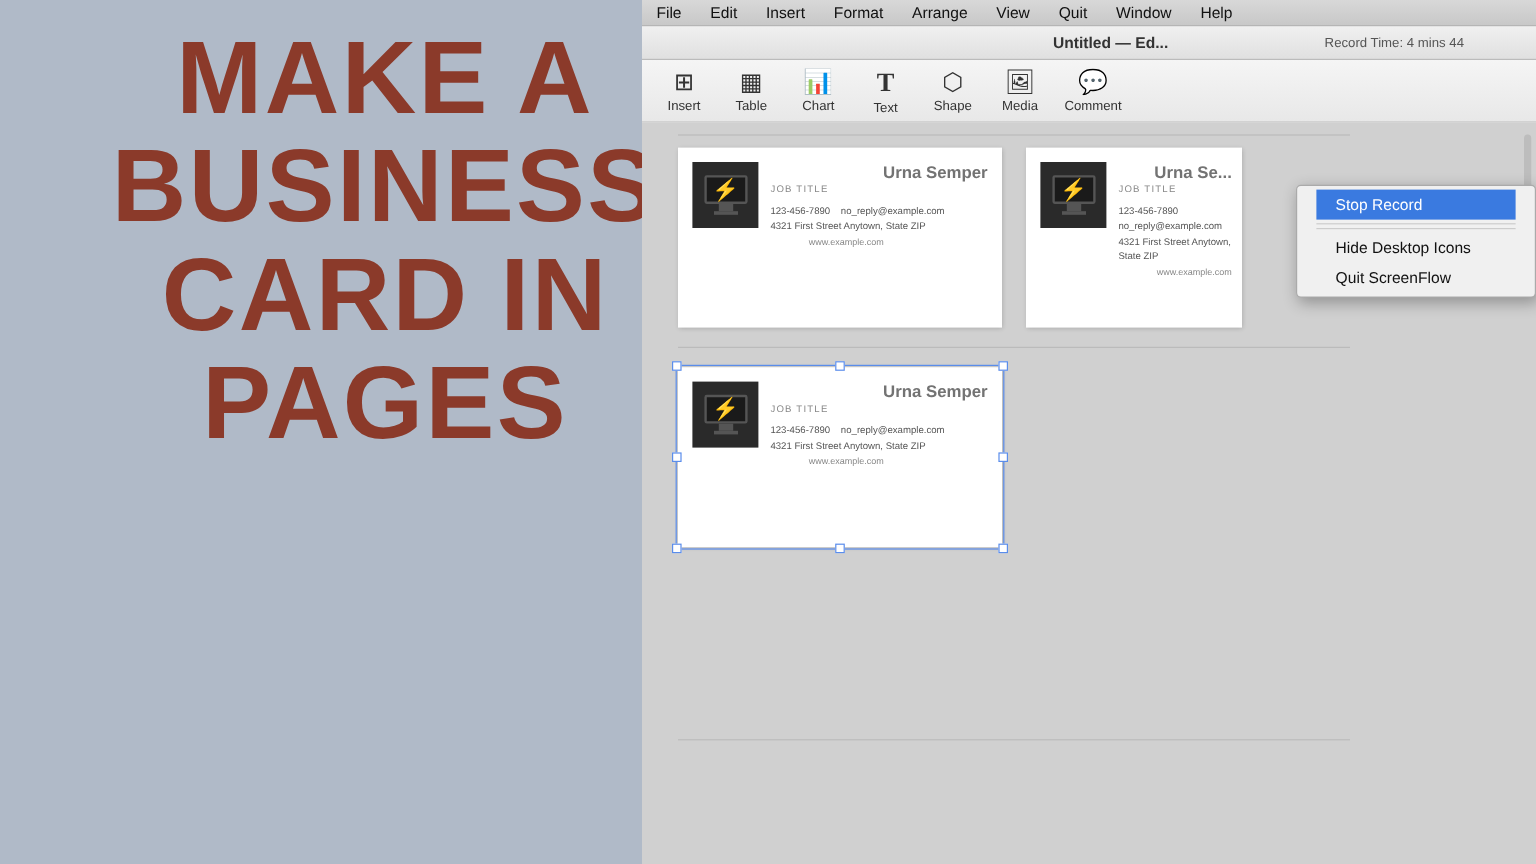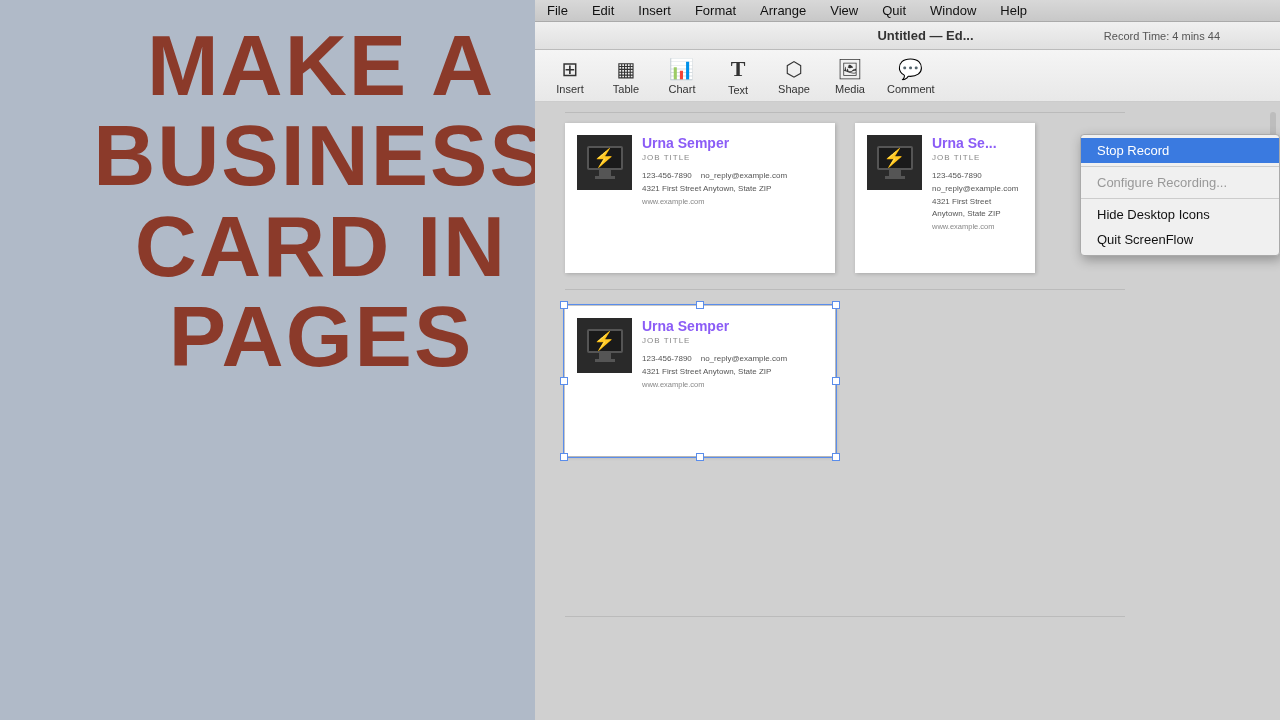--- a/index.html
+++ b/index.html
@@ -168,36 +168,37 @@
     .monitor-base {
       width: 20px; height: 3px;
       background: #555;
     }
     .lightning { color: #f0a800; font-size: 18px; font-weight: bold; }
 
     .card-info { flex: 1; }
     .card-name {
       font-size: 14px;
       font-weight: 600;
-      color: #8b5cf6;
+      color: #737373;
       margin-bottom: 2px;
+      text-align: right;
     }
     .card-title {
       font-size: 8px;
       color: #888;
       letter-spacing: 1px;
       text-transform: uppercase;
       margin-bottom: 8px;
     }
     .card-details {
       font-size: 8px;
       color: #555;
       line-height: 1.6;
     }
-    .card-url { color: #888; font-size: 7.5px; }
+    .card-url { color: #888; font-size: 7.5px; margin-left: 32px; }
 
     
     .selection-box {
       position: absolute;
       top: -2px; left: -2px; right: -2px; bottom: -2px;
       border: 1px solid #5a8deb;
       pointer-events: none;
     }
     .handle {
       position: absolute;
@@ -227,29 +228,29 @@
       position: absolute;
       right: 4px;
       width: 6px;
       background: #aaa;
       border-radius: 3px;
     }
 
     
     #dropdown-menu {
       position: absolute;
-      top: 32px;
+      top: 52px;
       right: 0px;
       width: 200px;
       background: #f0f0f0;
       border: 1px solid #aaa;
       border-radius: 4px;
       box-shadow: 2px 4px 12px rgba(0,0,0,0.3);
       z-index: 1000;
-      padding: 3px 0;
+      padding: 3px 16px;
     }
     .dropdown-item {
       padding: 5px 16px;
       font-size: 13px;
       color: #111;
       cursor: pointer;
     }
     .dropdown-item.highlighted {
       background: #3a7ae0;
       color: white;
@@ -413,19 +414,18 @@
       </div>
 
       <div class="separator-line" style="margin-top:160px;"></div>
     </div>
 
     <div class="scroll-indicator" style="top:10px; height:60px; opacity:0.5;"></div>
 
     <div id="dropdown-menu">
       <div class="dropdown-item highlighted">Stop Record</div>
       <div class="dropdown-separator"></div>
-      <div class="dropdown-item dimmed">Configure Recording...</div>
       <div class="dropdown-separator"></div>
       <div class="dropdown-item">Hide Desktop Icons</div>
       <div class="dropdown-item">Quit ScreenFlow</div>
     </div>
   </div>
 </div>
 
 </body></html>

